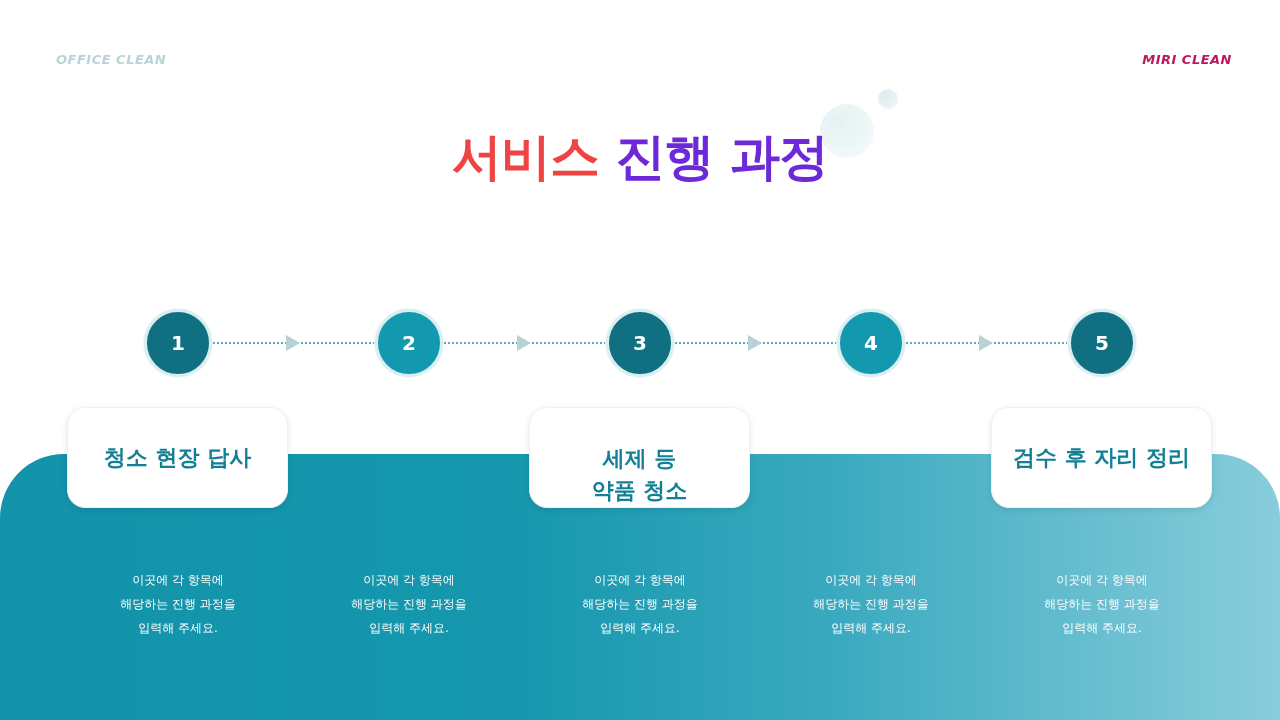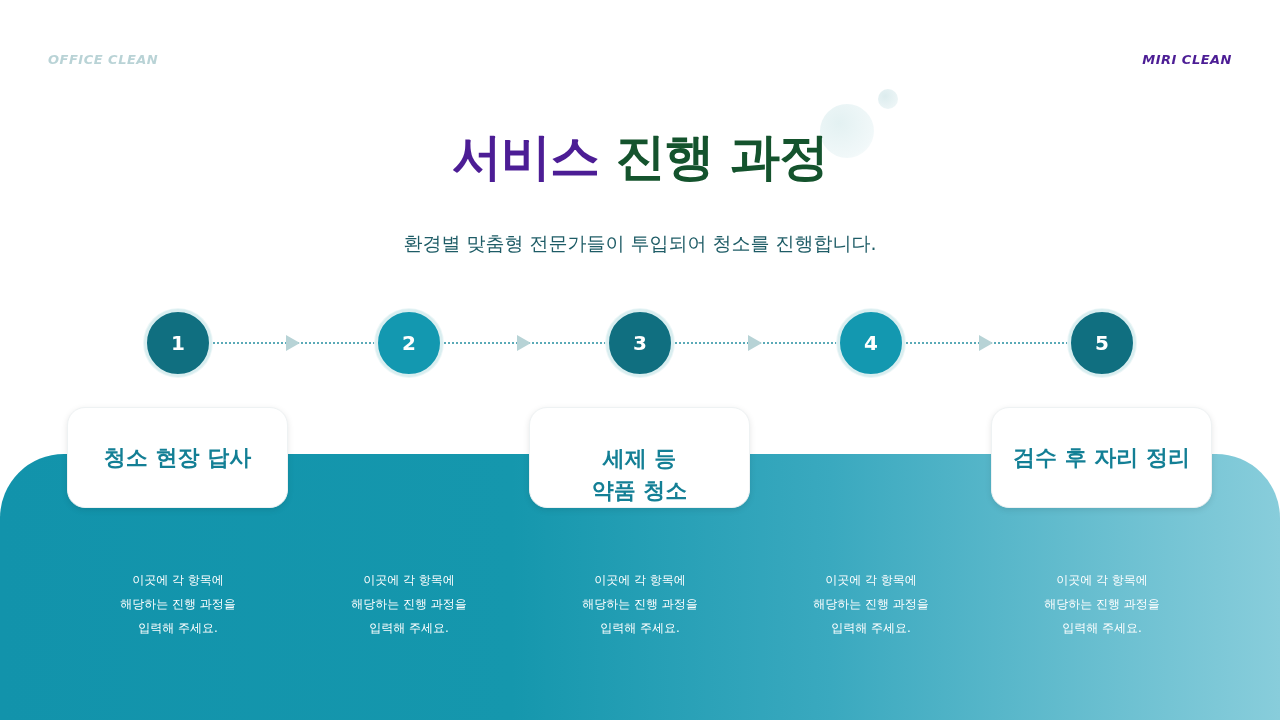--- a/index.html
+++ b/index.html
@@ -9,37 +9,38 @@
     font-family: "DejaVu Sans", "Liberation Sans", sans-serif;
     position: relative;
   }
   .slide { position: absolute; inset: 0; width: 1280px; height: 720px; overflow: hidden; background: #fff; }
 
   .corner-label {
     position: absolute; top: 52px;
     font-family: "DejaVu Sans", sans-serif;
     font-weight: bold; font-size: 13px; letter-spacing: 0.5px;
     font-style: italic;
+    margin-left: 8px;
   }
   .corner-left { left: 48px; color: #b9d3d6; }
-  .corner-right { right: 48px; color: #4c1d95; }
+  .corner-right { right: 48px; color: #be185d; }
 
   .bubble { position: absolute; border-radius: 50%; }
   .bubble-big { left: 820px; top: 104px; width: 54px; height: 54px;
     background: radial-gradient(circle at 35% 35%, #e3f1f2 0%, #f1f8f9 70%, rgba(255,255,255,0) 100%); }
   .bubble-small { left: 878px; top: 89px; width: 20px; height: 20px;
     background: radial-gradient(circle at 35% 35%, #dcecee 0%, #eef6f7 80%, rgba(255,255,255,0) 100%); }
 
   .title {
     position: absolute; left: 0; right: 0; top: 125px; text-align: center;
     font-size: 50px; font-weight: 900; letter-spacing: -1px; line-height: 64px;
     font-family: "DejaVu Sans", sans-serif;
   }
-  .title .t-dark { color: #4c1d95; }
-  .title .t-accent { color: #14532d; }
+  .title .t-dark { color: #ef4444; }
+  .title .t-accent { color: #6d28d9; }
 
   .subtitle {
     position: absolute; left: 0; right: 0; top: 229px; text-align: center;
     font-size: 19px; color: #1e5c66; line-height: 28px;
   }
 
   .teal-panel {
     position: absolute; left: 0; top: 454px; width: 1280px; height: 266px;
     border-radius: 64px 64px 0 0;
     background: linear-gradient(90deg, #1293ab 0%, #1597ad 40%, #3aa9bf 65%, #88cddb 100%);
@@ -91,21 +92,20 @@
   <div class="corner-label corner-right">MIRI CLEAN</div>
 
   <div class="bubble bubble-big"></div>
   <div class="bubble bubble-small"></div>
 
   <h1 class="title">
     <span class="t-dark">서비스</span>
     <span class="t-accent">진행 과정</span>
   </h1>
 
-  <p class="subtitle">환경별 맞춤형 전문가들이 투입되어 청소를 진행합니다.</p>
 
   <div class="teal-panel"></div>
 
   <div class="connector" style="left:213px;width:166px;"></div>
   <div class="arrow" style="left:286px;"></div>
   <div class="connector" style="left:444px;width:166px;"></div>
   <div class="arrow" style="left:517px;"></div>
   <div class="connector" style="left:675px;width:166px;"></div>
   <div class="arrow" style="left:748px;"></div>
   <div class="connector" style="left:906px;width:166px;"></div>

